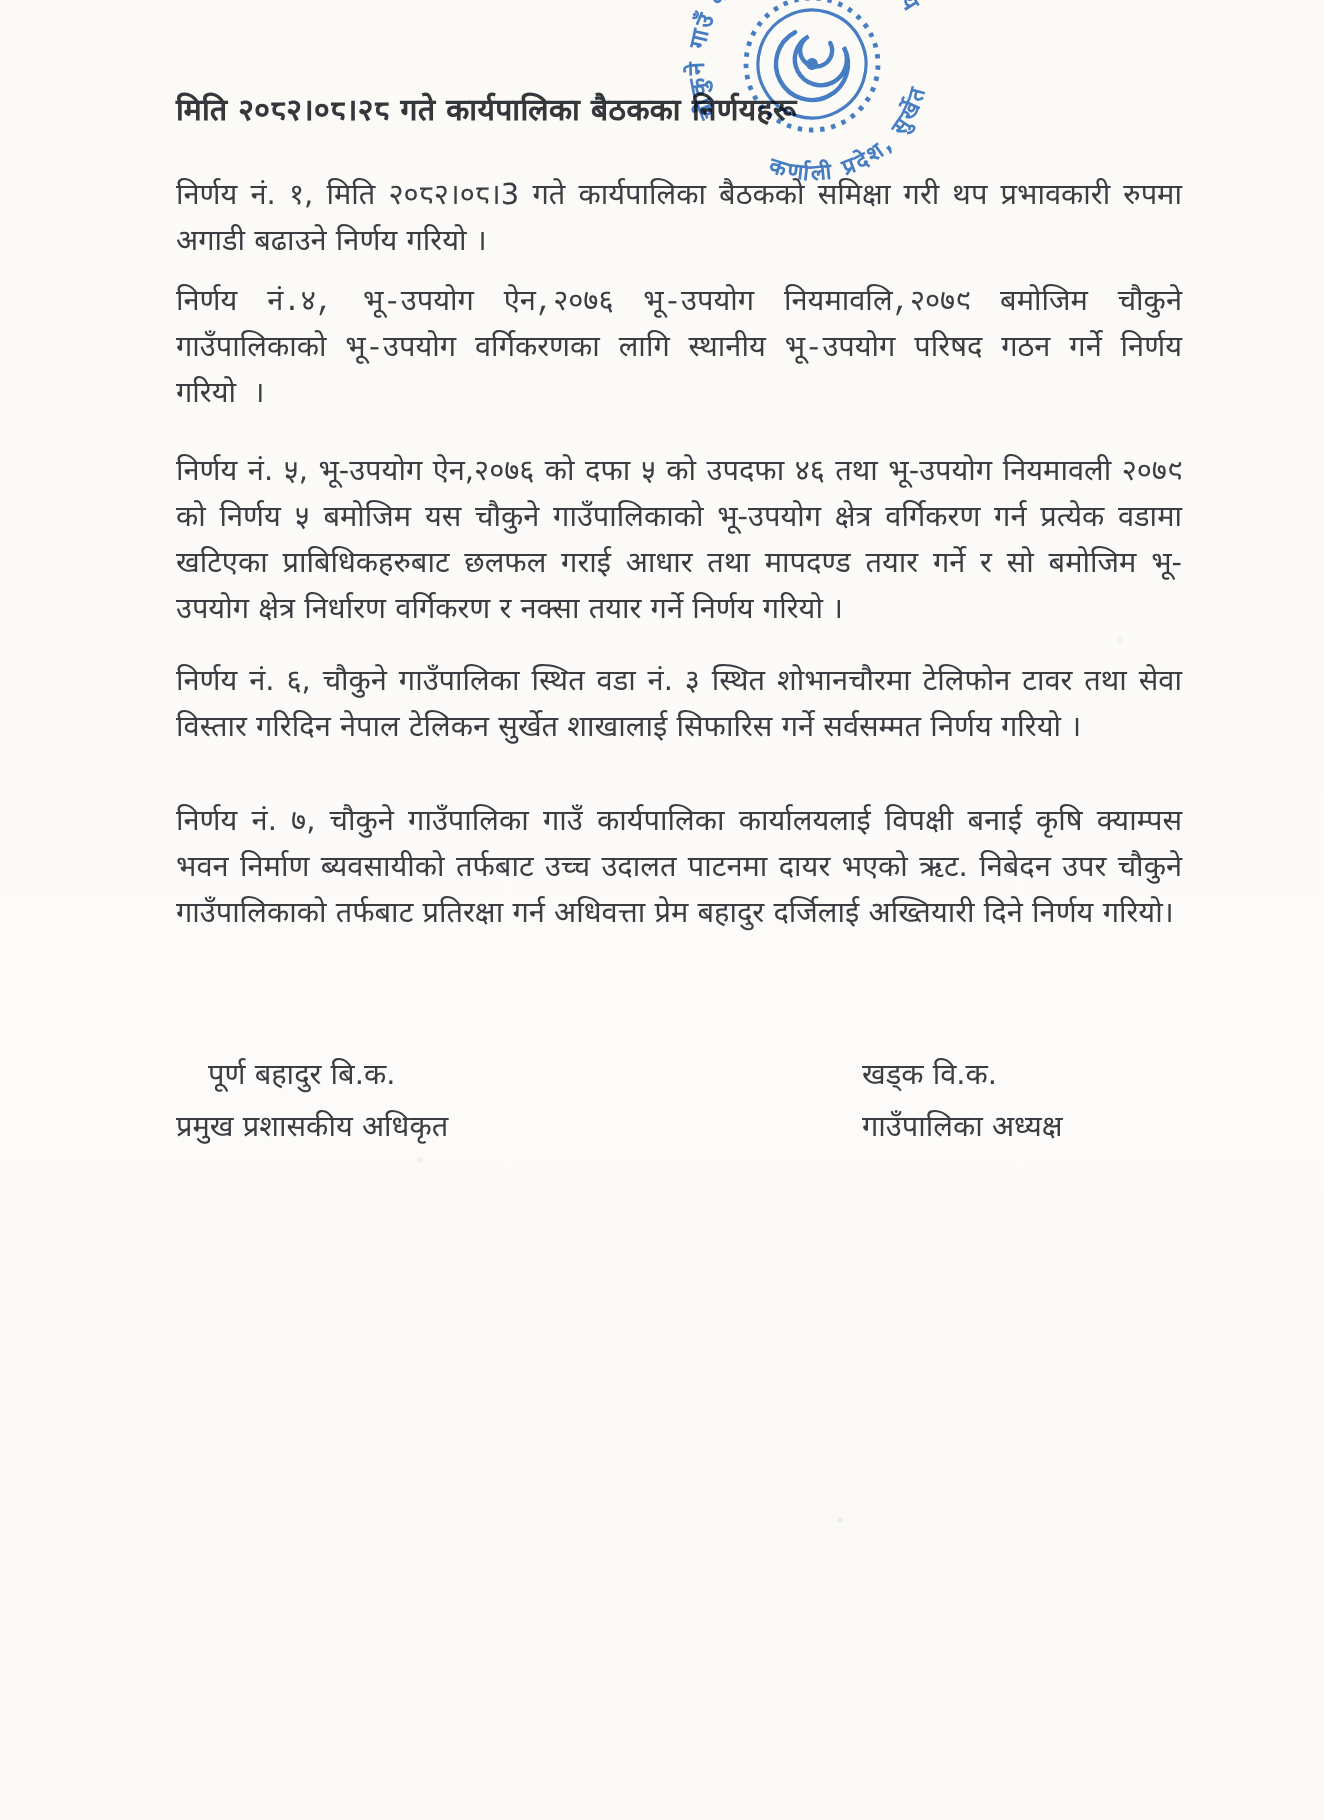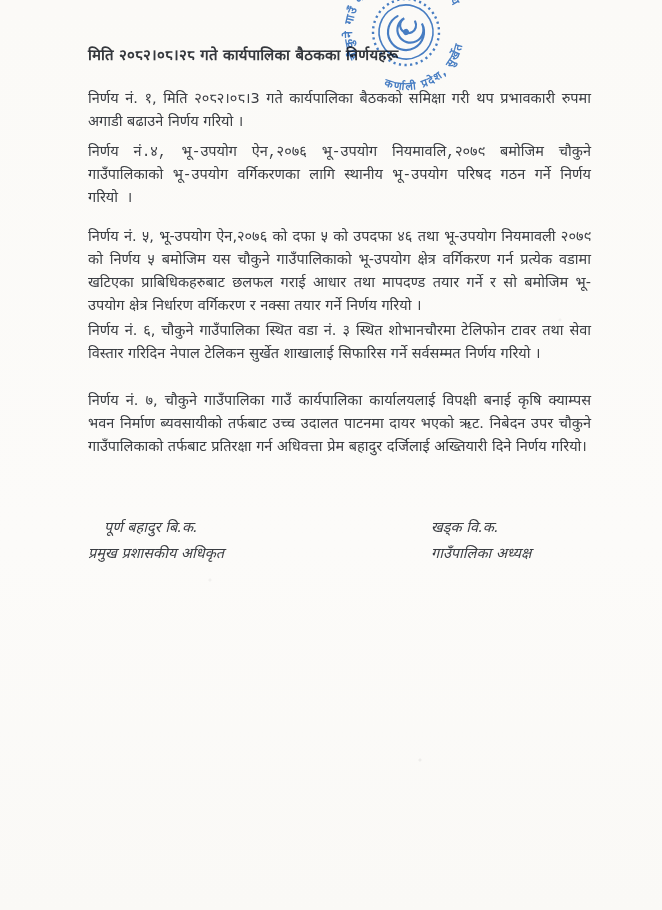--- a/index.html
+++ b/index.html
@@ -21,25 +21,25 @@
     font-size:14.5px;line-height:23px;
     text-align:justify;
   }
   .title{
     font-size:15px;font-weight:bold;color:#34373c;
     margin:0 0 20px 0;text-align:left;letter-spacing:.2px;
   }
   .para{margin:0 0 8px 0;}
   .para.m10{margin-bottom:10px;}
   .para.m15{margin-bottom:15px;font-family:Liberation Mono, monospace;}
-  .para.m13{margin-bottom:2px;}
+  .para.m13{margin-bottom:13px;}
   .para.m16{margin-bottom:24px;}
   .sig-row{
     display:flex;justify-content:space-between;
-    margin-top:56px;text-align:left;line-height:26px;font-style:italic;
+    margin-top:56px;text-align:left;line-height:26px;
   }
   .sig-left .sig-name{padding-left:16px;}
   .sig-right{width:160px;}
   .sig-name,.sig-title{white-space:nowrap;color:#3a3d42;}
   .stamp{
     position:absolute;left:318px;top:-56px;
     width:176px;height:176px;
     transform:rotate(-28deg);
     opacity:.88;
     mix-blend-mode:multiply;

